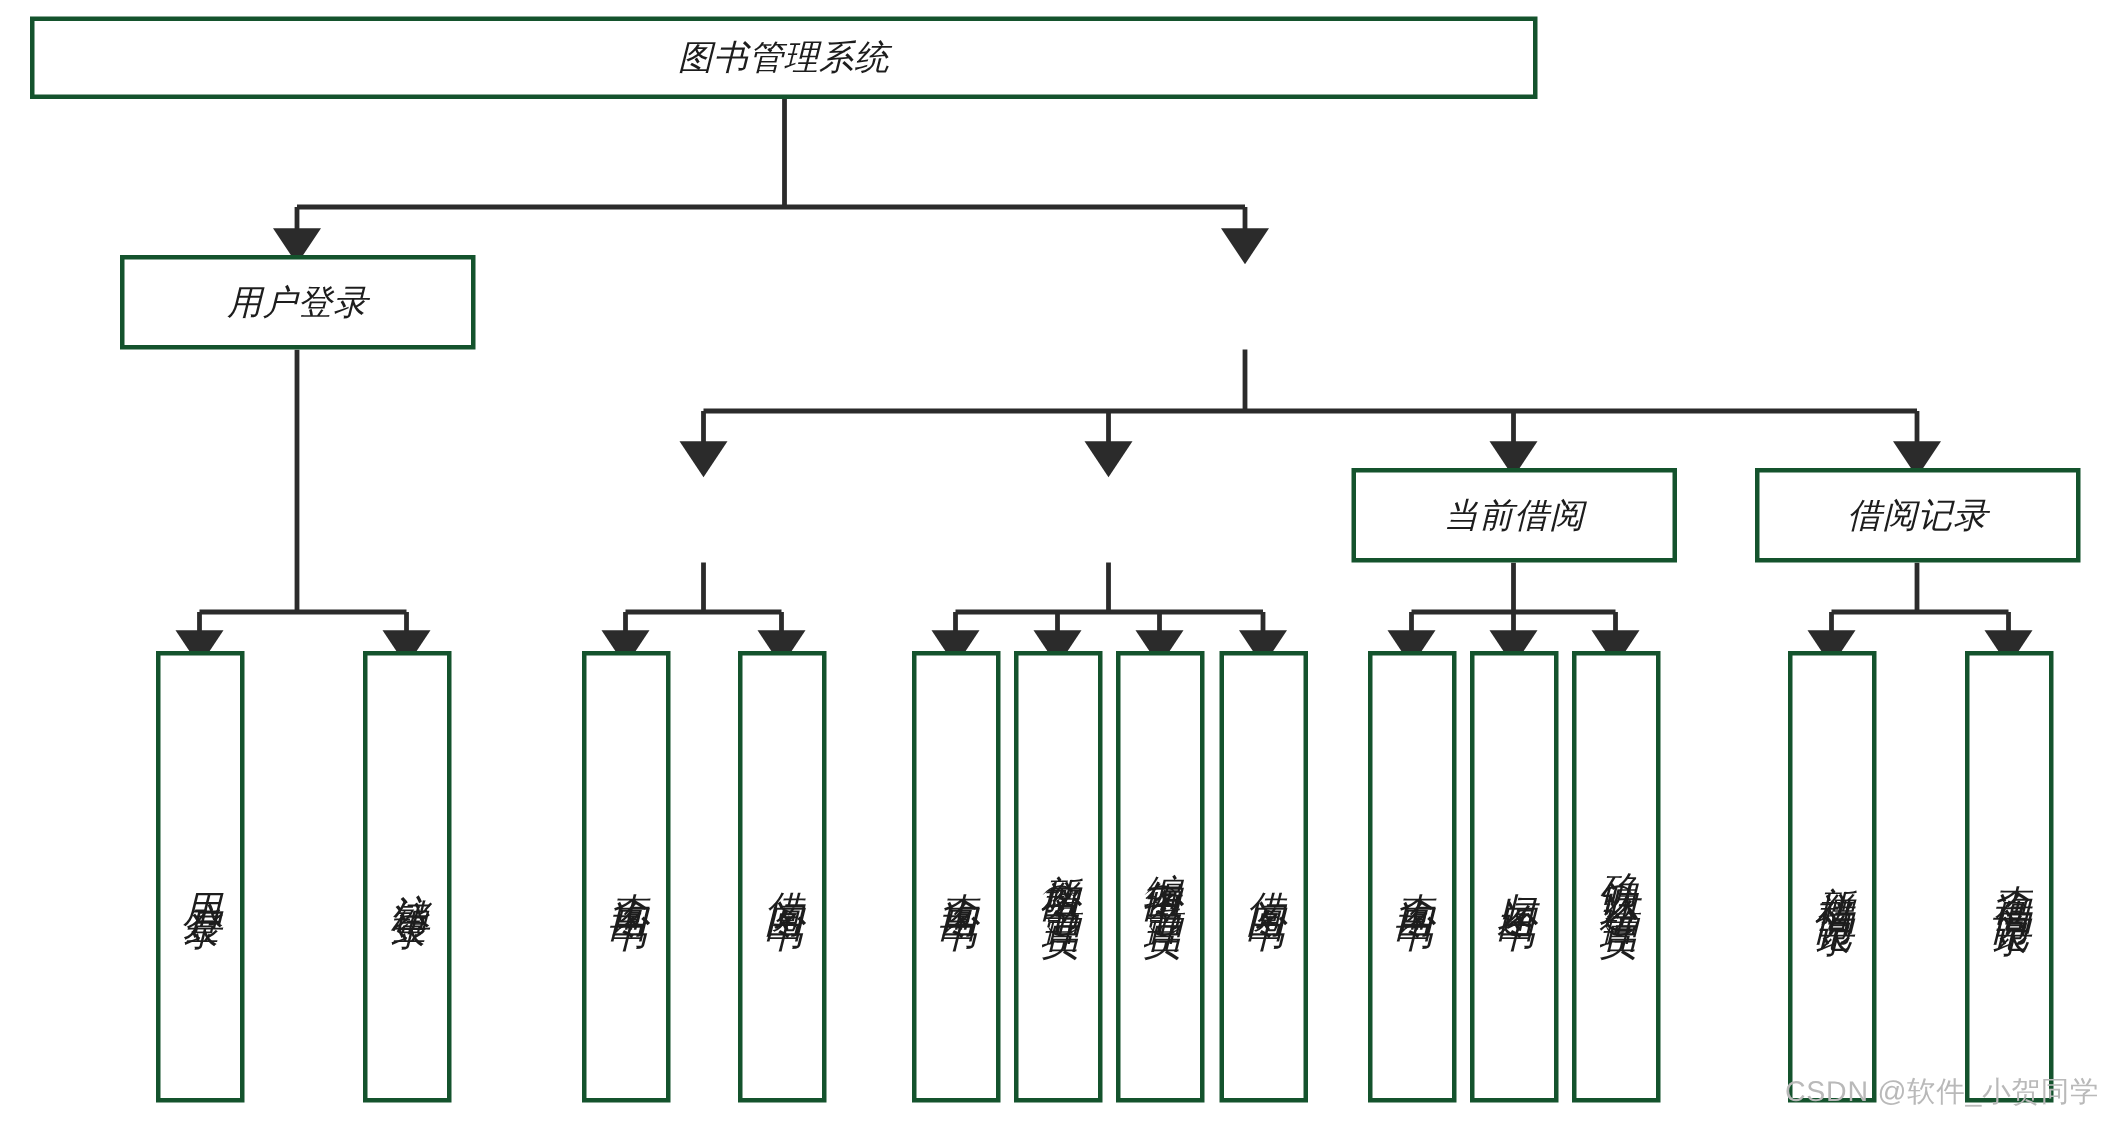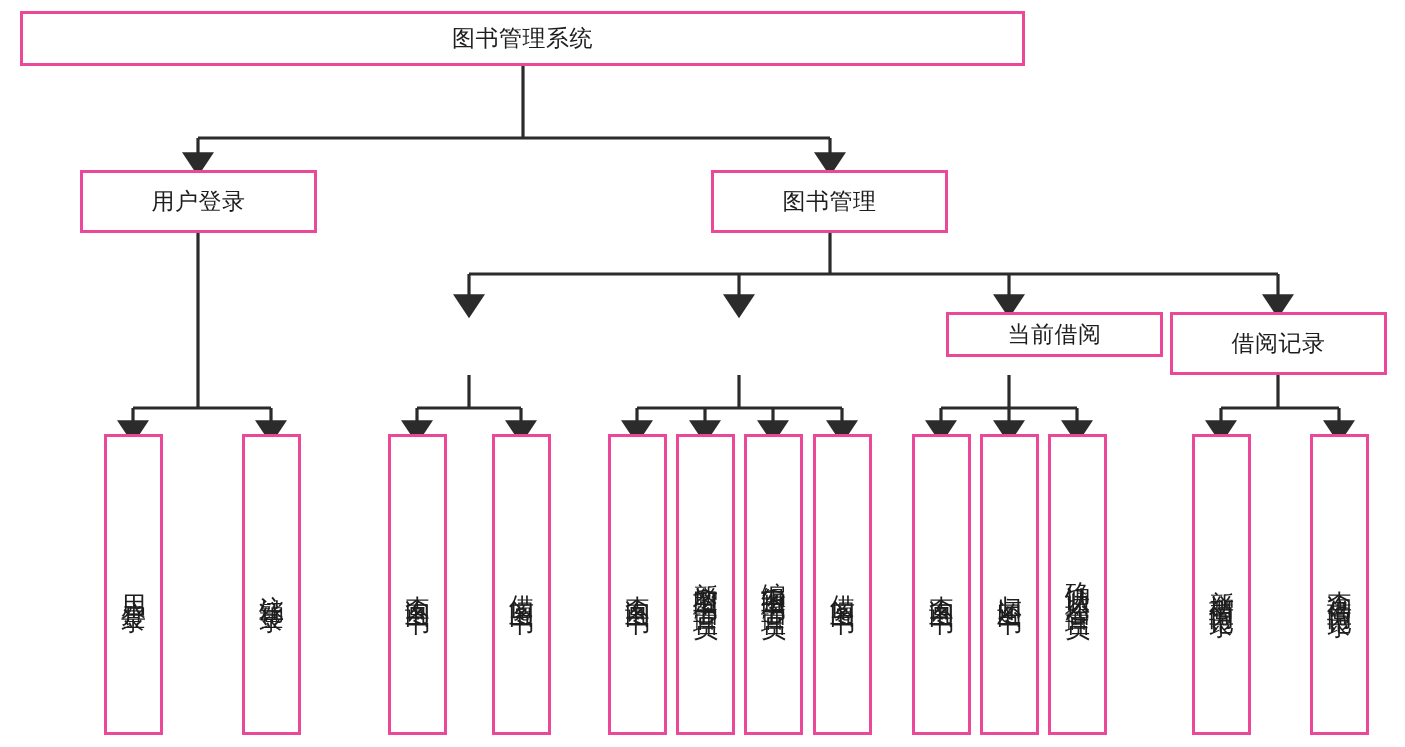--- a/index.html
+++ b/index.html
@@ -21,26 +21,27 @@
     position: absolute;
     left: 0;
     top: 0;
     width: 1405px;
     height: 747px;
     pointer-events: none;
   }
   .node {
     position: absolute;
     box-sizing: border-box;
-    border: 3px solid #ec4899;
+    border: 3px solid #14532d;
     background: #ffffff;
     display: flex;
     align-items: center;
     justify-content: center;
     color: #1d1d1d;
+    font-style: italic;
   }
   .node .label {
     display: block;
     line-height: 1.12;
     letter-spacing: 0.5px;
     white-space: nowrap;
   }
   
   .node.h .label {
     font-size: 23px;
@@ -127,25 +128,22 @@
     </g>
   </svg>
 
   <div class="node h root" style="left:20px; top:11px; width:1005px; height:55px;">
     <span class="label">图书管理系统</span>
   </div>
 
   <div class="node h" style="left:80px; top:170px; width:237px; height:63px;">
     <span class="label">用户登录</span>
   </div>
-  <div class="node h" style="left:711px; top:170px; width:237px; height:63px;">
-    <span class="label">图书管理</span>
-  </div>
 
-  <div class="node h" style="left:946px; top:312px; width:217px; height:45px;text-align:center;">
+  <div class="node h" style="left:901px; top:312px; width:217px; height:63px;text-align:center;">
     <span class="label">当前借阅</span>
   </div>
   <div class="node h" style="left:1170px; top:312px; width:217px; height:63px;justify-content:center;">
     <span class="label">借阅记录</span>
   </div>
 
   <div class="node v" style="left:104px; top:434px; width:59px; height:301px;">
     <span class="label">用户登录</span>
   </div>
   <div class="node v" style="left:242px; top:434px; width:59px; height:301px;">
@@ -182,14 +180,15 @@
     <span class="label">确认归还（管理员）</span>
   </div>
 
   <div class="node v" style="left:1192px; top:434px; width:59px; height:301px;">
     <span class="label">新增借阅记录</span>
   </div>
   <div class="node v" style="left:1310px; top:434px; width:59px; height:301px;">
     <span class="label">查询借阅记录</span>
   </div>
 
+  <div class="watermark" style="left:1190px; top:715px;">CSDN @软件_小贺同学</div>
 
 </div>
 
 </body></html>

